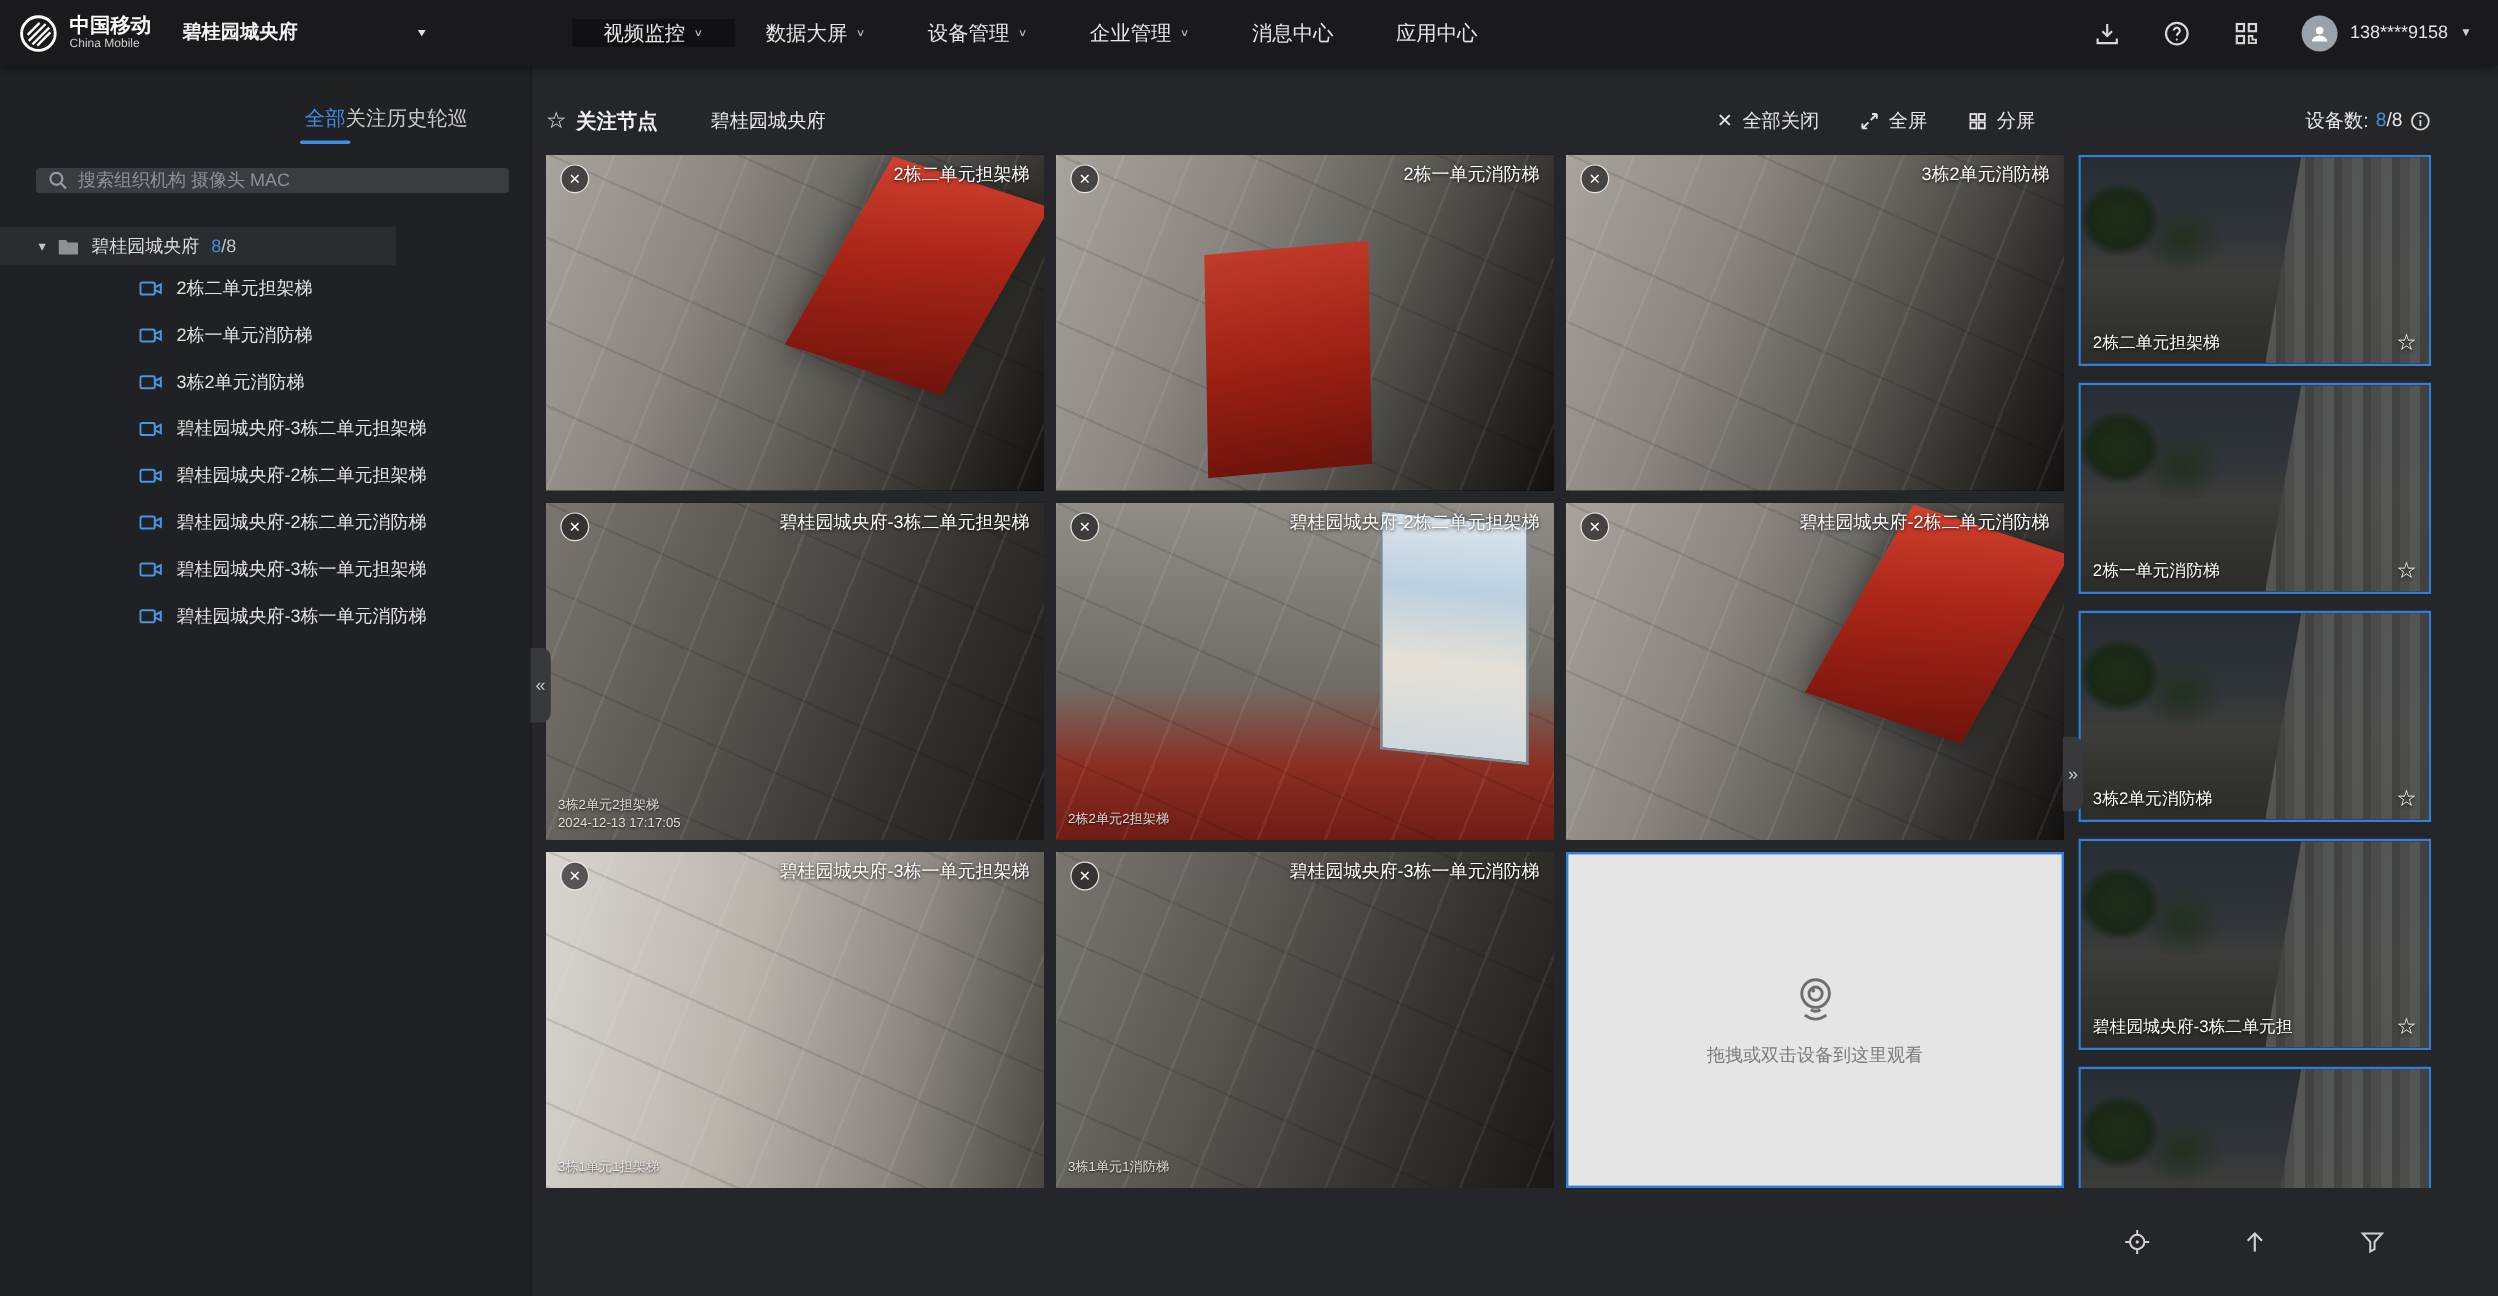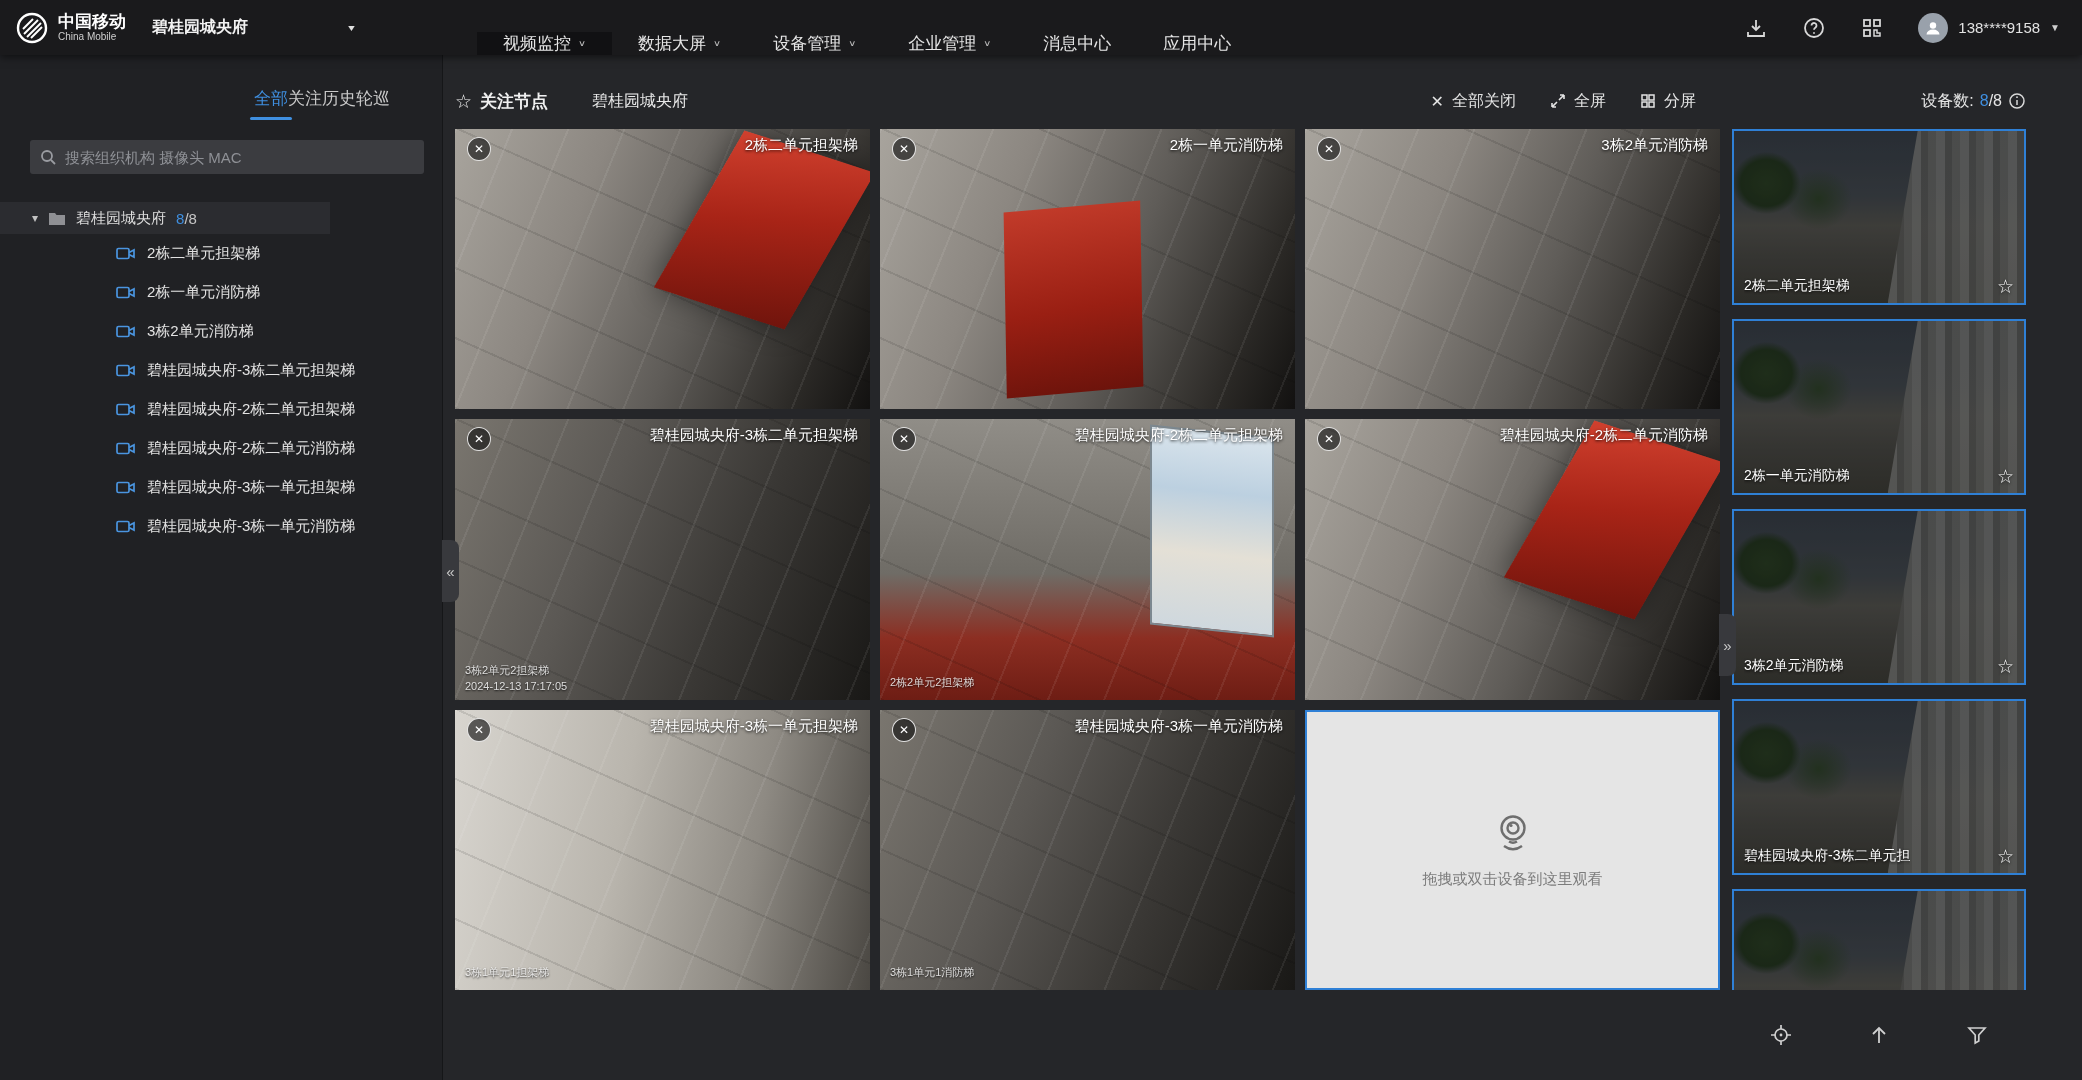--- a/index.html
+++ b/index.html
@@ -15,39 +15,39 @@
     display:flex; align-items:center; padding:0 22px 0 14px;
     box-shadow:0 2px 8px rgba(0,0,0,.55); position:relative; z-index:5;
   }
   .brand { display:flex; align-items:center; gap:8px; }
   .brand-txt { display:flex; flex-direction:column; line-height:1.1; }
   .brand-cn { font-size:17px; font-weight:bold; color:#fff; }
   .brand-en { font-size:10px; color:#cfcfcf; }
   .org { display:flex; align-items:center; justify-content:space-between; width:205px; margin-left:26px; cursor:pointer; }
   .org-label { font-size:16px; color:#f2f2f2; font-weight:bold; }
   .org-caret { font-size:11px; color:#e0e0e0; transform:scaleY(.8); }
-  .menu { display:flex; align-items:flex-end; height:55px; margin-left:120px; }
+  .menu { display:flex; align-items:center; height:55px; margin-left:120px; }
   .menu-item { display:flex; align-items:center; gap:7px; padding:0 26px; font-size:17px; color:#e6e6e6; cursor:pointer; }
   .menu-item.active { background:#111113; }
   .mcaret { font-size:11px; color:#b8b8b8; transform:scaleY(.75); }
   .top-right { margin-left:auto; display:flex; align-items:center; gap:34px; }
   .tb-ic { width:24px; height:24px; display:flex; align-items:center; justify-content:center; cursor:pointer; }
   .user { display:flex; align-items:center; gap:10px; cursor:pointer; }
   .avatar { width:30px; height:30px; border-radius:50%; background:#99a1ab; display:flex; align-items:center; justify-content:center; }
   .user-phone { font-size:15px; color:#e3e3e3; }
   .user-caret { font-size:10px; color:#cfcfcf; }
   
   .content { flex:1; display:flex; min-height:0; }
   
   .sidebar { width:443px; flex:0 0 443px; background:#202124; border-right:1px solid #151618; position:relative; padding-top:32px; }
   .side-tabs { display:flex; justify-content:flex-end; margin:0 52px 0 58px; }
   .side-tab { font-size:17px; color:#c9c9c9; padding-bottom:10px; cursor:pointer; position:relative; }
   .side-tab.active { color:#3f8fe0; }
   .side-tab.active::after { content:""; position:absolute; left:-4px; right:-4px; bottom:0; height:3px; background:#3f8fe0; border-radius:2px; }
-  .search-box { margin:20px 18px 0 30px; height:34px; background:#3b3c40; border-radius:3px; display:flex; align-items:center; padding:0 10px; gap:8px; }
+  .search-box { margin:20px 18px 0 30px; height:21px; background:#3b3c40; border-radius:3px; display:flex; align-items:center; padding:0 10px; gap:8px; }
   .search-input { flex:1; background:transparent; border:0; outline:none; color:#d8d8d8; font-size:15px; font-family:"Liberation Sans",sans-serif; }
   .search-input::placeholder { color:#8e9095; }
   .tree { margin-top:28px; font-size:15px; }
   .tree-root { display:flex; align-items:center; gap:10px; height:32px; padding-left:32px; background:#2b2c30; width:330px; cursor:pointer; }
   .tree-caret { font-size:12px; color:#c2c2c2; }
   .count-cur { color:#3f8fe0; }
   .count-tot { color:#c6c6c6; }
   .tree-item { display:flex; align-items:center; gap:12px; height:39px; padding-left:116px; color:#e2e2e2; cursor:pointer; white-space:nowrap; }
   .handle { position:absolute; top:485px; width:17px; height:62px; background:#38393d; color:#c9c9c9;
             display:flex; align-items:center; justify-content:center; font-size:15px; cursor:pointer; z-index:4; }

